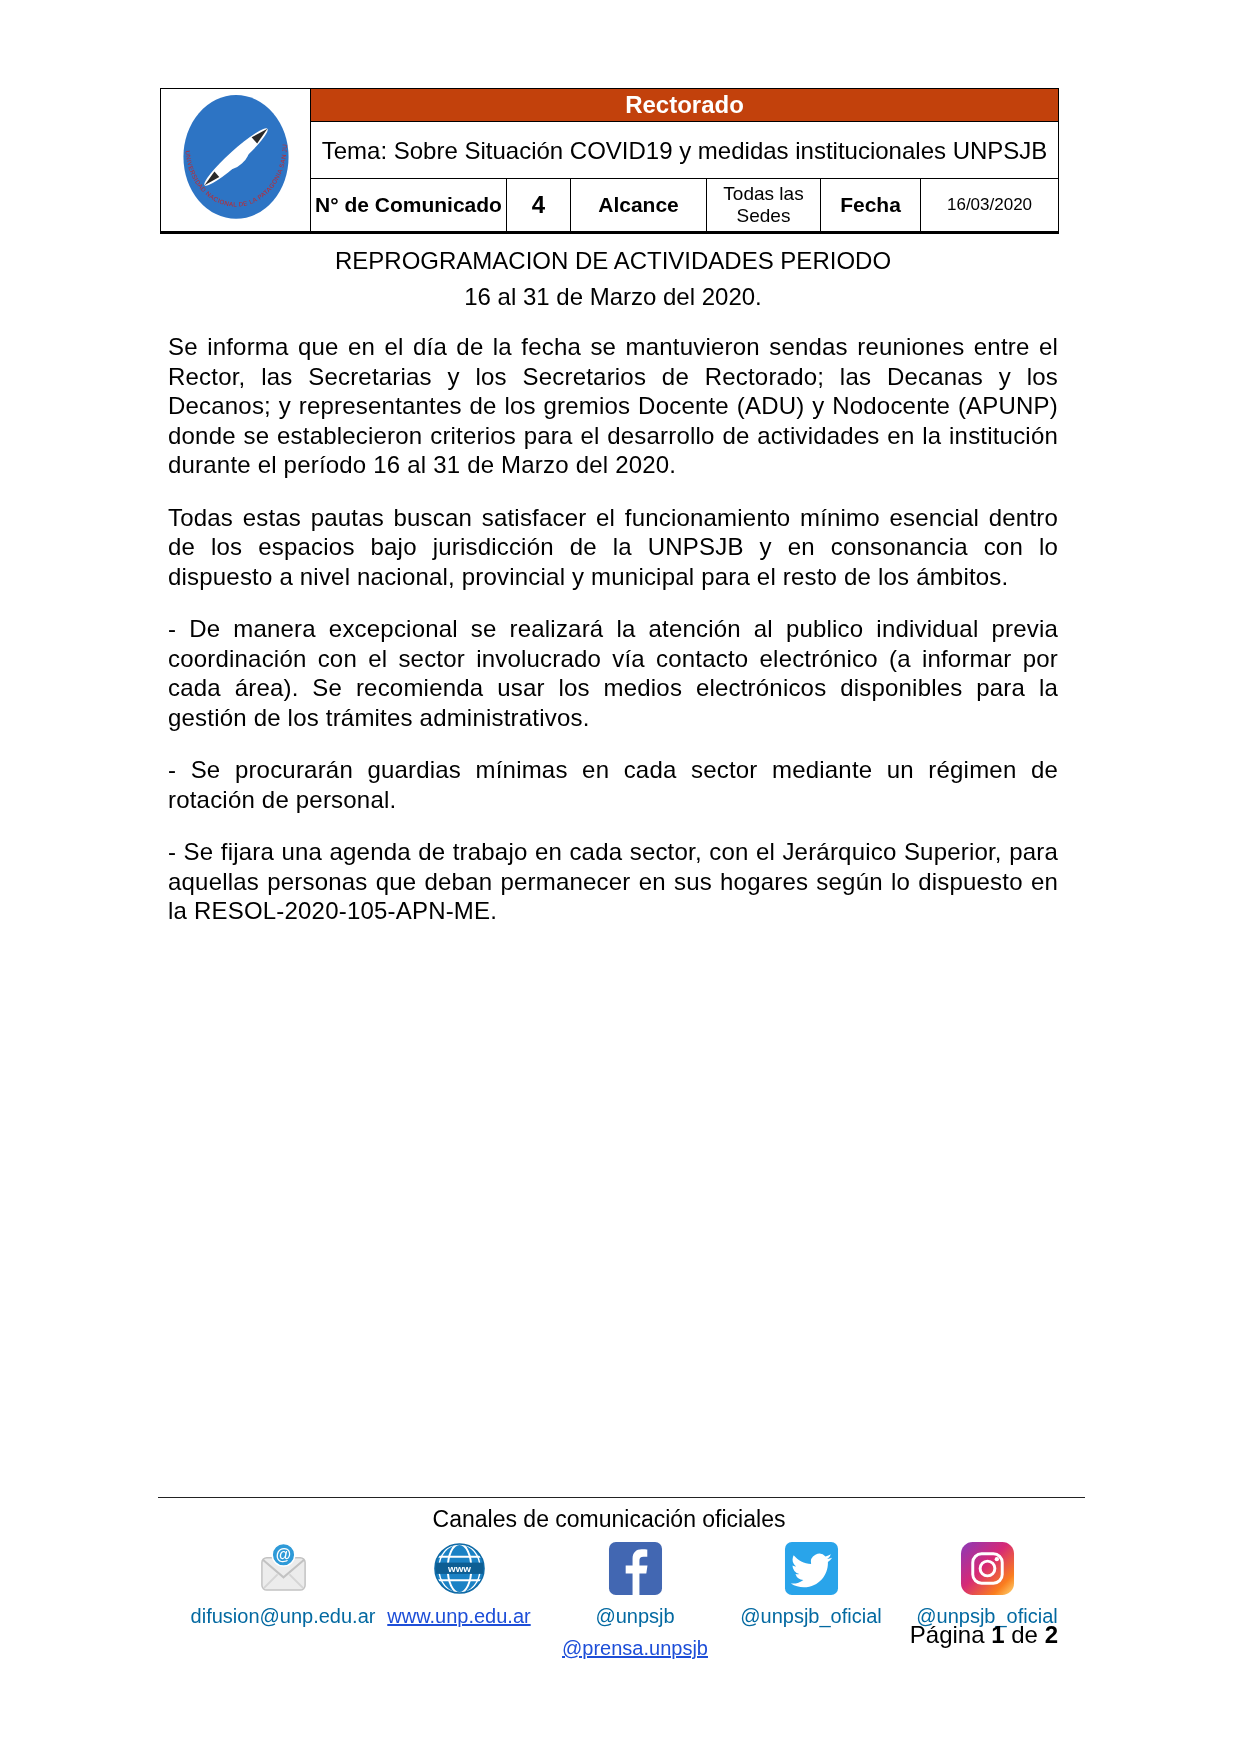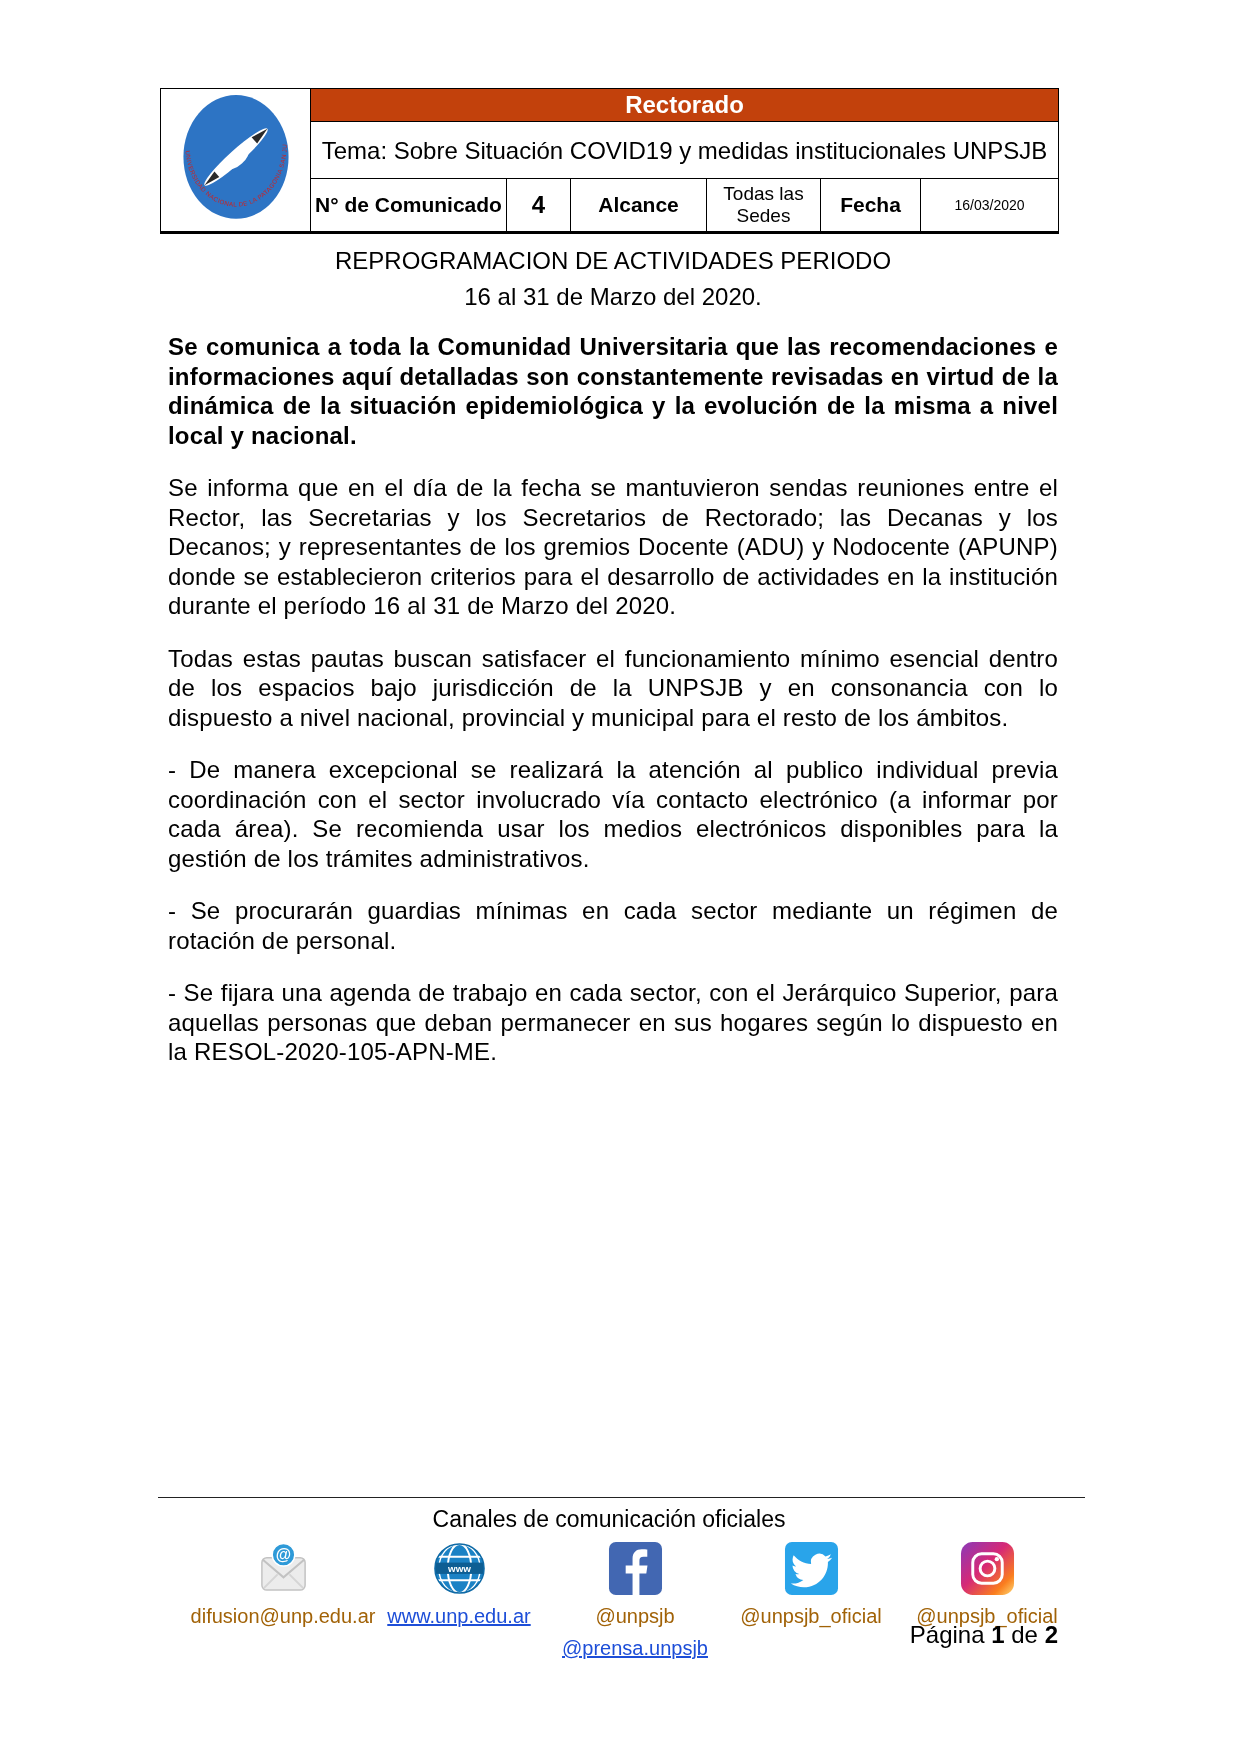--- a/index.html
+++ b/index.html
@@ -14,39 +14,39 @@
     border-collapse:collapse; table-layout:fixed;
   }
   .header-table td { border:1.6px solid #000; padding:0; text-align:center; vertical-align:middle; }
   .header-table { border-bottom:3px solid #000; }
   .logo-cell { width:150px; height:142px; background:#fff; }
   .bar-cell { height:32px; background:#c2410c; color:#fff; font-weight:bold; font-size:24px; }
   .tema-cell { height:56px; font-size:24px; line-height:27px; padding:2px 6px;margin-left:40px; }
   .field-label { font-weight:bold; font-size:21px; line-height:24px; }
   .field-num { font-weight:bold; font-size:24px; }
   .field-small { font-size:19px; line-height:22px; }
-  .field-date { font-size:14px; }
+  .field-date { font-size:17px; }
 
   
   .content { position:absolute; left:168px; top:243px; width:890px; }
   .doc-title { text-align:center; font-size:24px; line-height:36px; margin-bottom:17px; }
   .para {
     font-size:24px; line-height:29.5px; text-align:justify;
     letter-spacing:0.2px; margin:0 0 23px 0;
   }
   .para.bold { font-weight:bold; }
 
   
   .footer { position:absolute; left:0; top:1497px; width:1240px; }
   .divider { margin-left:158px; width:927px; border-top:1.6px solid #222; }
   .footer-heading { width:898px; margin-left:160px; text-align:center; font-size:23px; margin-top:8px; }
   .channels { position:absolute; left:195px; top:44px; width:880px; display:flex; }
   .channel { width:176px; display:flex; flex-direction:column; align-items:center; }
   .chan-icon { width:55px; height:55px; display:block; }
-  .chan-label { font-size:20px; margin-top:9px; color:#a16207; text-decoration:none; white-space:nowrap; }
+  .chan-label { font-size:20px; margin-top:9px; color:#0369a1; text-decoration:none; white-space:nowrap; }
   a.chan-label, .chan-label.link { color:#1d4ed8; text-decoration:underline; }
   .pagenum { position:absolute; left:760px; top:124px; width:298px; text-align:right; font-size:24px; }
   .pagenum b { font-weight:bold; }
 </style>
 </head>
 <body>
 
 <div class="page">
 
   <table class="header-table">
@@ -92,21 +92,20 @@
     </tr>
   </tbody>
     </table>
 
   <div class="content">
     <div class="doc-title">
       <div>REPROGRAMACION DE ACTIVIDADES PERIODO</div>
       <div>16 al 31 de Marzo del 2020.</div>
     </div>
 
-    <p class="para bold">Se comunica a toda la Comunidad Universitaria que las recomendaciones e informaciones aquí detalladas son constantemente revisadas en virtud de la dinámica de la situación epidemiológica y la evolución de la misma a nivel local y nacional.</p>
     <p class="para">Se informa que en el día de la fecha se mantuvieron sendas reuniones entre el Rector, las Secretarias y los Secretarios de Rectorado; las Decanas y los Decanos; y representantes de los gremios Docente (ADU) y Nodocente (APUNP) donde se establecieron criterios para el desarrollo de actividades en la institución durante el período 16 al 31 de Marzo del 2020.</p>
     <p class="para">Todas estas pautas buscan satisfacer el funcionamiento mínimo esencial dentro de los espacios bajo jurisdicción de la UNPSJB y en consonancia con lo dispuesto a nivel nacional, provincial y municipal para el resto de los ámbitos.</p>
     <p class="para">- De manera excepcional se realizará la atención al publico individual previa coordinación con el sector involucrado vía contacto electrónico (a informar por cada área). Se recomienda usar los medios electrónicos disponibles para la gestión de los trámites administrativos.</p>
     <p class="para">- Se procurarán guardias mínimas en cada sector mediante un régimen de rotación de personal.</p>
     <p class="para">- Se fijara una agenda de trabajo en cada sector, con el Jerárquico Superior, para aquellas personas que deban permanecer en sus hogares según lo dispuesto en la RESOL-2020-105-APN-ME.</p>
   </div>
 
   <div class="footer">
     <div class="divider"></div>
     <div class="footer-heading">Canales de comunicación oficiales</div>

